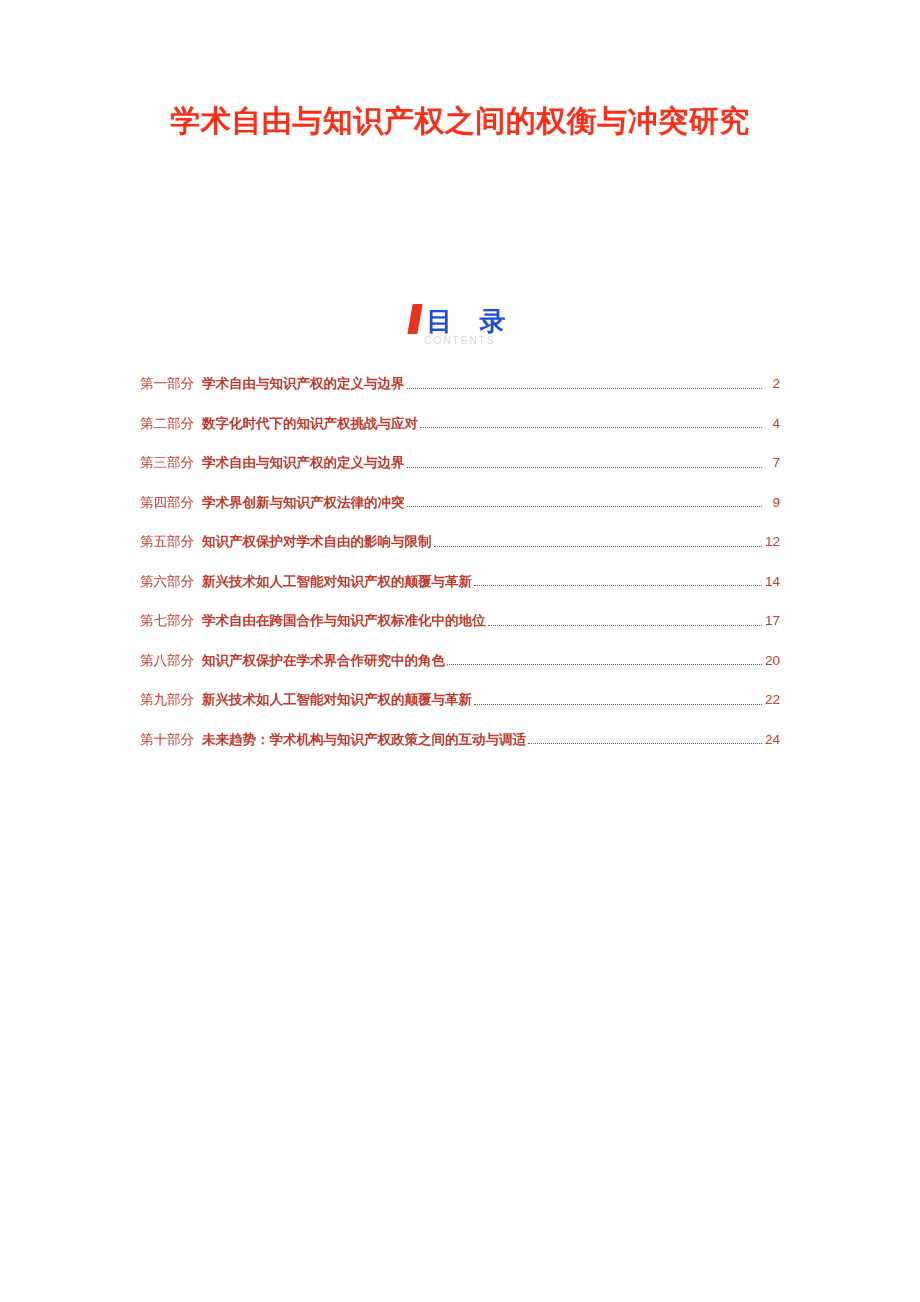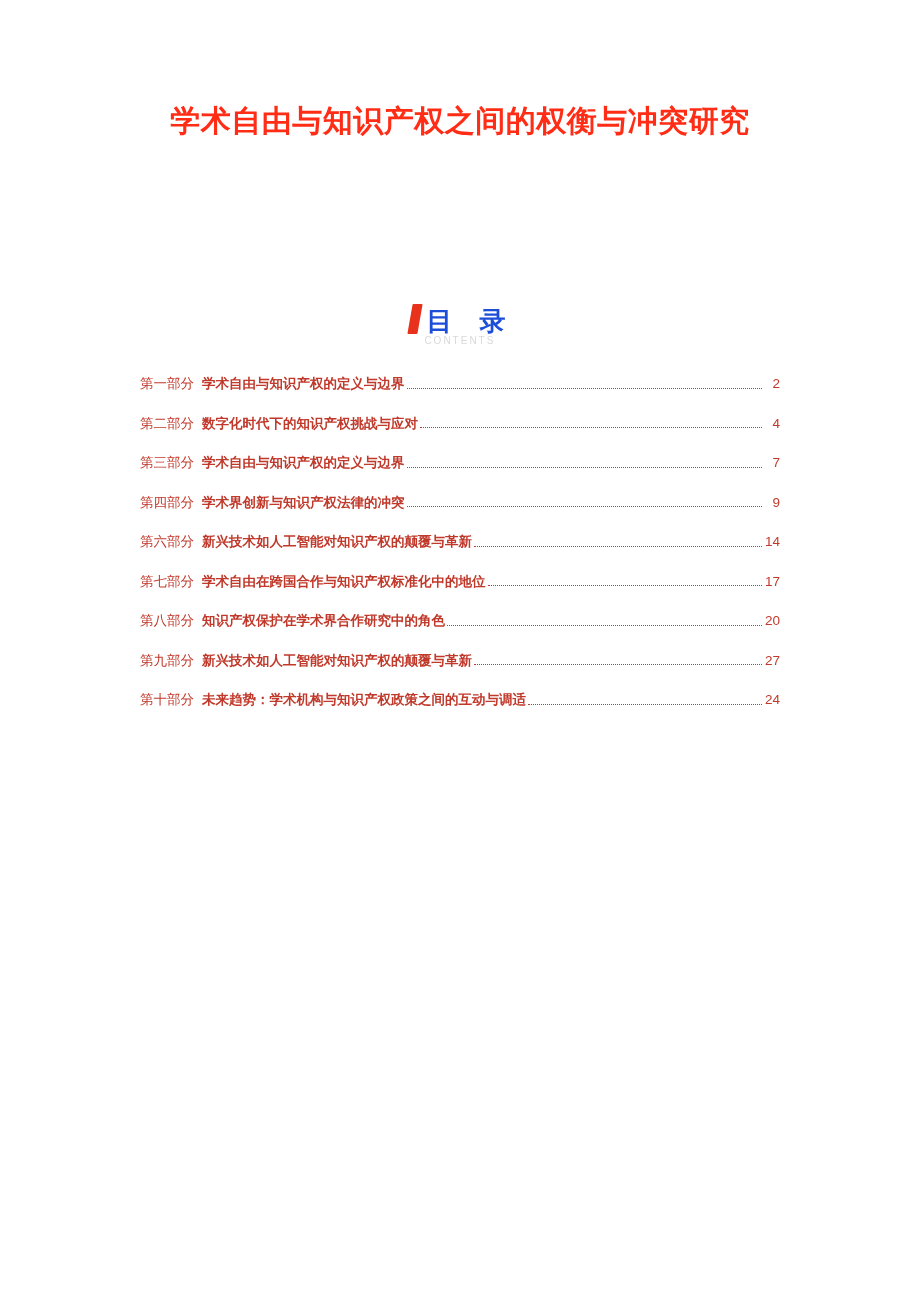--- a/index.html
+++ b/index.html
@@ -143,20 +143,26 @@
       <span class="toc-page">7</span>
     </div>
 
     <div class="toc-row">
       <span class="toc-part">第四部分</span>
       <span class="toc-name">学术界创新与知识产权法律的冲突</span>
       <span class="toc-dots"></span>
       <span class="toc-page">9</span>
     </div>
 
+    <div class="toc-row">
+      <span class="toc-part">第五部分</span>
+      <span class="toc-name">知识产权保护对学术自由的影响与限制</span>
+      <span class="toc-dots"></span>
+      <span class="toc-page">12</span>
+    </div>
 
     <div class="toc-row">
       <span class="toc-part">第六部分</span>
       <span class="toc-name">新兴技术如人工智能对知识产权的颠覆与革新</span>
       <span class="toc-dots"></span>
       <span class="toc-page">14</span>
     </div>
 
     <div class="toc-row">
       <span class="toc-part">第七部分</span>
@@ -169,21 +175,21 @@
       <span class="toc-part">第八部分</span>
       <span class="toc-name">知识产权保护在学术界合作研究中的角色</span>
       <span class="toc-dots"></span>
       <span class="toc-page">20</span>
     </div>
 
     <div class="toc-row">
       <span class="toc-part">第九部分</span>
       <span class="toc-name">新兴技术如人工智能对知识产权的颠覆与革新</span>
       <span class="toc-dots"></span>
-      <span class="toc-page">27</span>
+      <span class="toc-page">22</span>
     </div>
 
     <div class="toc-row">
       <span class="toc-part">第十部分</span>
       <span class="toc-name">未来趋势：学术机构与知识产权政策之间的互动与调适</span>
       <span class="toc-dots"></span>
       <span class="toc-page">24</span>
     </div>
 
   </div>

